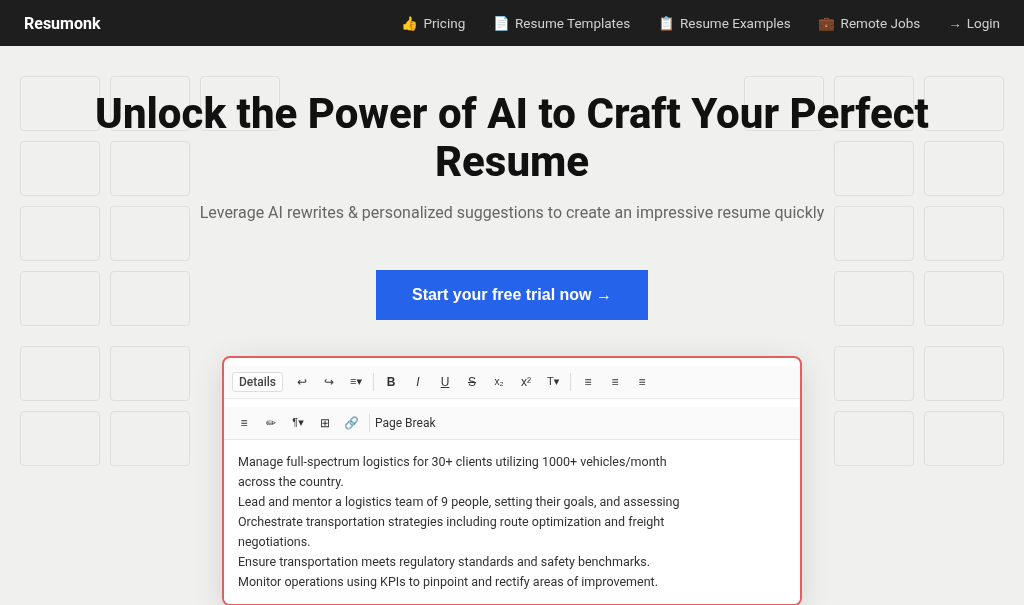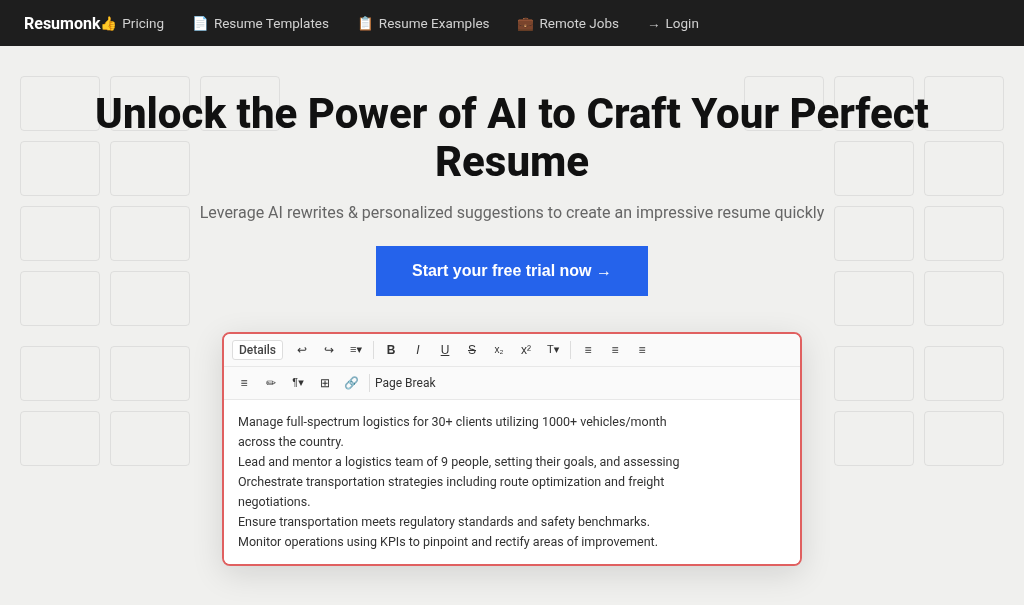--- a/index.html
+++ b/index.html
@@ -10,21 +10,21 @@
       height: 605px;
       overflow: hidden;
     }
 
     
     nav {
       background: #1e1e1e;
       height: 46px;
       display: flex;
       align-items: center;
-      justify-content: flex-start;
+      justify-content: space-between;
       padding: 0 24px;
       position: relative;
       z-index: 10;
     }
     .nav-logo {
       color: #ffffff;
       font-weight: 700;
       font-size: 16px;
     }
     .nav-links {
@@ -57,21 +57,21 @@
       font-weight: 800;
       color: #111;
       line-height: 1.15;
       margin-bottom: 16px;
       position: relative;
       z-index: 2;
     }
     .hero p {
       font-size: 16px;
       color: #666;
-      margin-bottom: 24px;
+      margin-bottom: 48px;
       position: relative;
       z-index: 2;
     }
 
     .cta-button {
       display: inline-block;
       background: #2563eb;
       color: #fff;
       font-size: 16px;
       font-weight: 600;
@@ -109,20 +109,21 @@
       background: #fff;
       border: 1px solid #ddd;
       border-radius: 3px;
       padding: 2px 6px;
     }
 
     .editor-toolbar {
       padding: 4px 8px;
       border-bottom: 1px solid #e8e8e8;
       background: #fafafa;
+      margin-top: 8px;
     }
 
     .toolbar-btn {
       width: 24px;
       height: 24px;
       display: flex;
       align-items: center;
       justify-content: center;
       font-size: 12px;
       color: #333;

